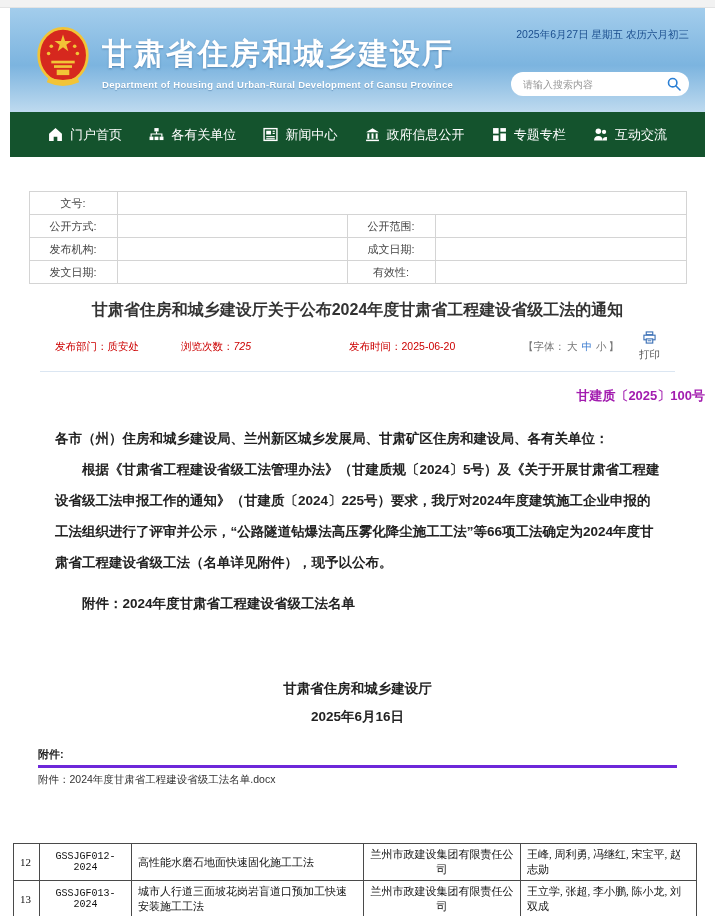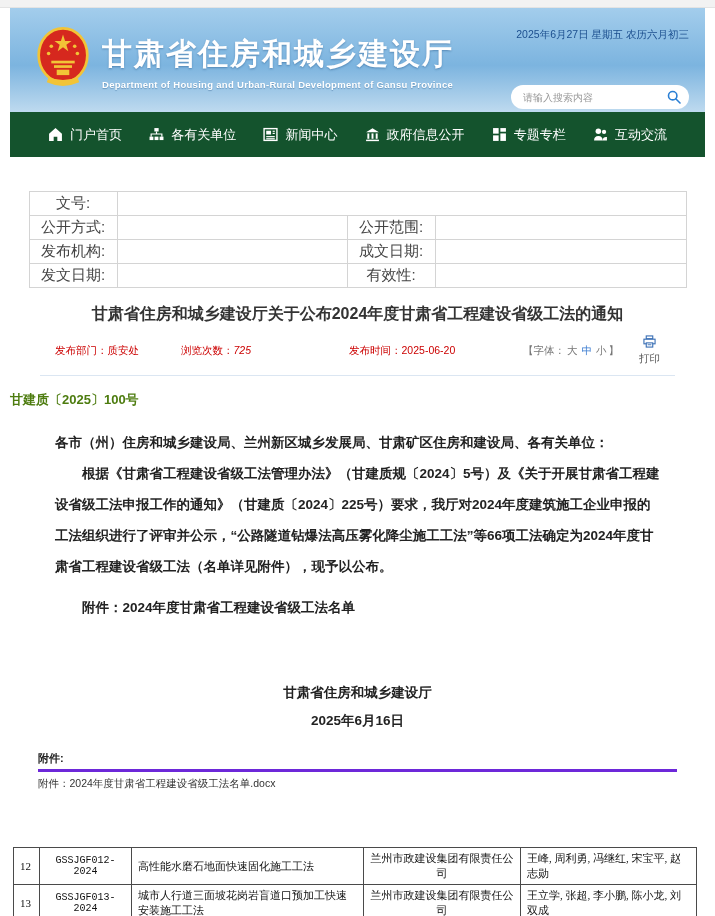--- a/index.html
+++ b/index.html
@@ -12,53 +12,53 @@
   
   .header { position:relative; height:104px;
             background:linear-gradient(180deg,#a3cdec 0%,#7cb4df 55%,#bedaef 100%); }
   .emblem { position:absolute; left:26px; top:18px; width:54px; height:64px; }
   .brand { position:absolute; left:92px; top:26px; color:#fff; }
   .brand-title { font-size:30px; font-weight:bold; letter-spacing:2px;
                  text-shadow:0 1px 2px rgba(30,80,130,.45); }
   .brand-sub { margin-top:4px; font-size:9.5px; font-weight:bold; letter-spacing:.3px;
                text-shadow:0 1px 1px rgba(30,80,130,.4); }
   .date-line { position:absolute; right:16px; top:20px; font-size:10.5px; color:#1c4f8f; }
-  .search { position:absolute; right:16px; bottom:3px; width:178px; height:24px;
+  .search { position:absolute; right:16px; bottom:16px; width:178px; height:24px;
             background:#fff; border-radius:12px; display:flex; align-items:center; padding:0 8px 0 12px; }
   .search input { flex:1; border:none; outline:none; font-size:10px; color:#333;
                   font-family:"Liberation Sans",sans-serif; background:transparent; }
   .search input::placeholder { color:#999; }
 
   
   .nav { height:45px; background:#14532d; display:flex; align-items:center;
          justify-content:space-between; padding:0 38px; }
   .nav-item { display:flex; align-items:center; gap:7px; color:#fff; font-size:13px;
               cursor:pointer; white-space:nowrap; }
   .nav-item svg { display:block; }
 
   
   .meta-table { width:658px; margin:34px auto 0; border-collapse:collapse; }
-  .meta-table td { border:1px solid #d4d4d4; height:23px; font-size:15px; color:#555;
+  .meta-table td { border:1px solid #d4d4d4; height:23px; font-size:11px; color:#555;
                    padding:2px 8px; }
   .meta-table td.lbl { text-align:center; width:88px; color:#444; }
 
   
   .article-title { margin-top:16px; text-align:center; font-size:16px; font-weight:bold; color:#333; }
   .red-meta { margin:10px 30px 0; padding:0 15px 9px; display:flex; align-items:center;
               font-size:10.5px; color:#cc0000; border-bottom:1px solid #dbe6f2; }
   .rm-item { white-space:nowrap; }
   .rm-views { margin-left:42px; }
   .rm-views .val { font-style:italic; }
   .rm-time { margin-left:98px; }
   .font-size-ctl { margin-left:auto; color:#777; }
   .font-size-ctl .sz { cursor:pointer; padding:0 2px; color:#777; }
   .font-size-ctl .sz.active { color:#3a7bd0; }
   .print-btn { margin-left:20px; display:flex; align-items:center; gap:4px; color:#555;
                cursor:pointer; white-space:nowrap;flex-direction:column; }
-  .doc-number { margin-top:15px; text-align:left; font-size:13px; color:#4d7c0f; font-weight:600; }
+  .doc-number { margin-top:15px; text-align:right; font-size:13px; color:#a21caf; font-weight:600; }
 
   .body-text { margin:18px 45px 0; font-size:13.5px; color:#222; font-weight:600; line-height:31px; }
   .body-text p.indent { text-indent:2em; }
   .attach-line { margin-top:10px; }
 
   .signature { margin-top:56px; text-align:center; font-size:13.5px; color:#222;
                font-weight:600; line-height:28px; }
 
   .attach-block { margin:16px 28px 0; }
   .attach-heading { font-size:11px; font-weight:bold; color:#222; padding-bottom:3px;

